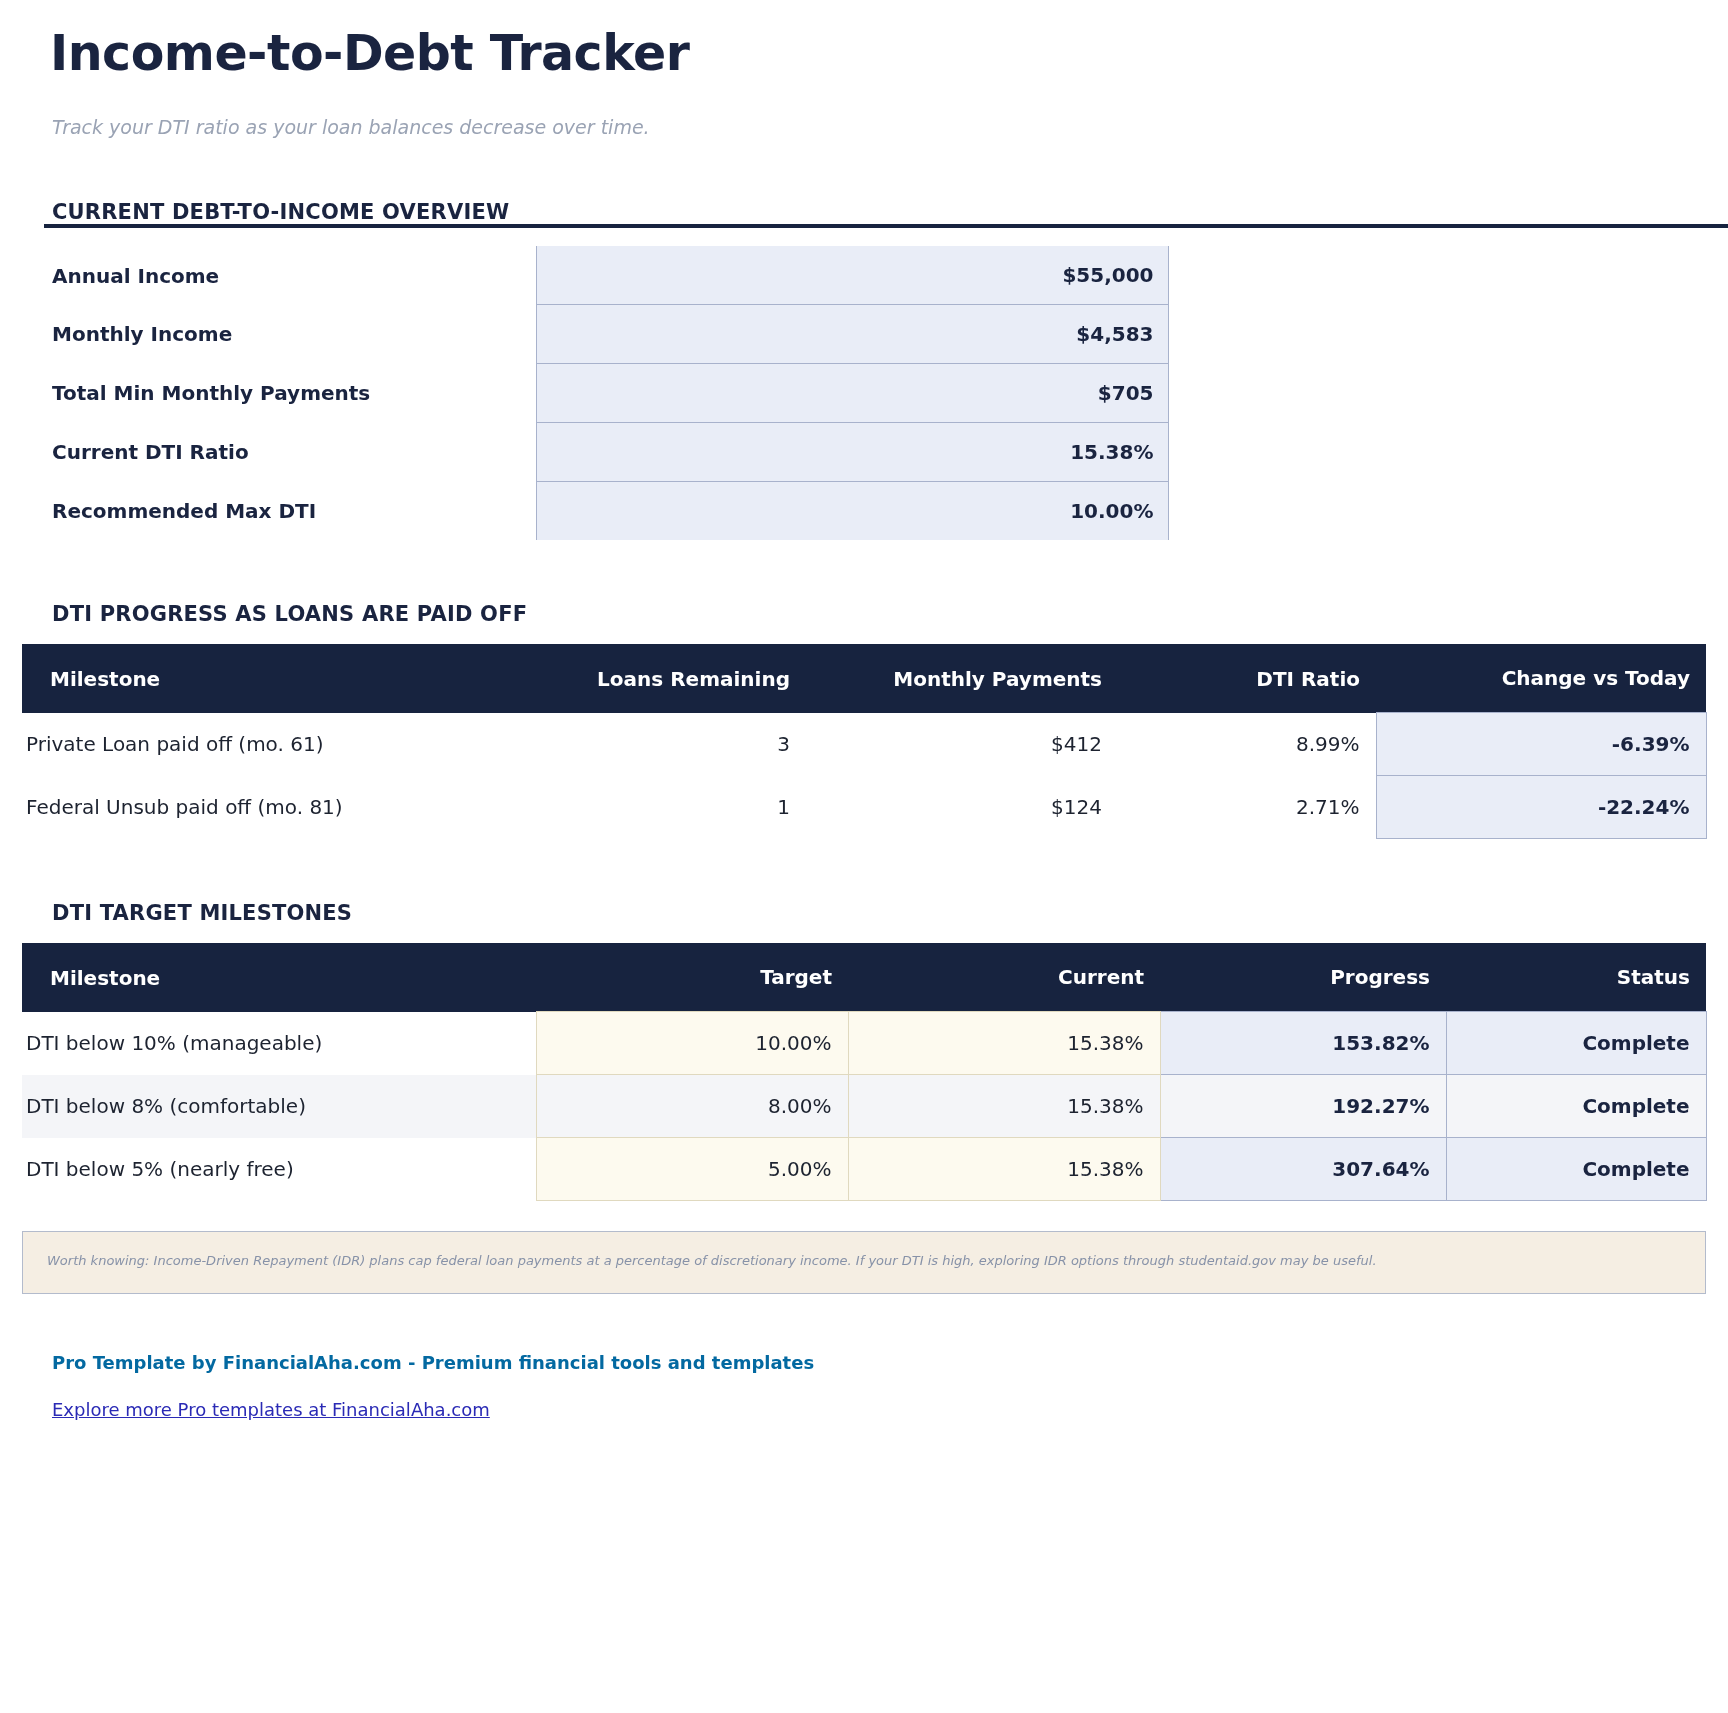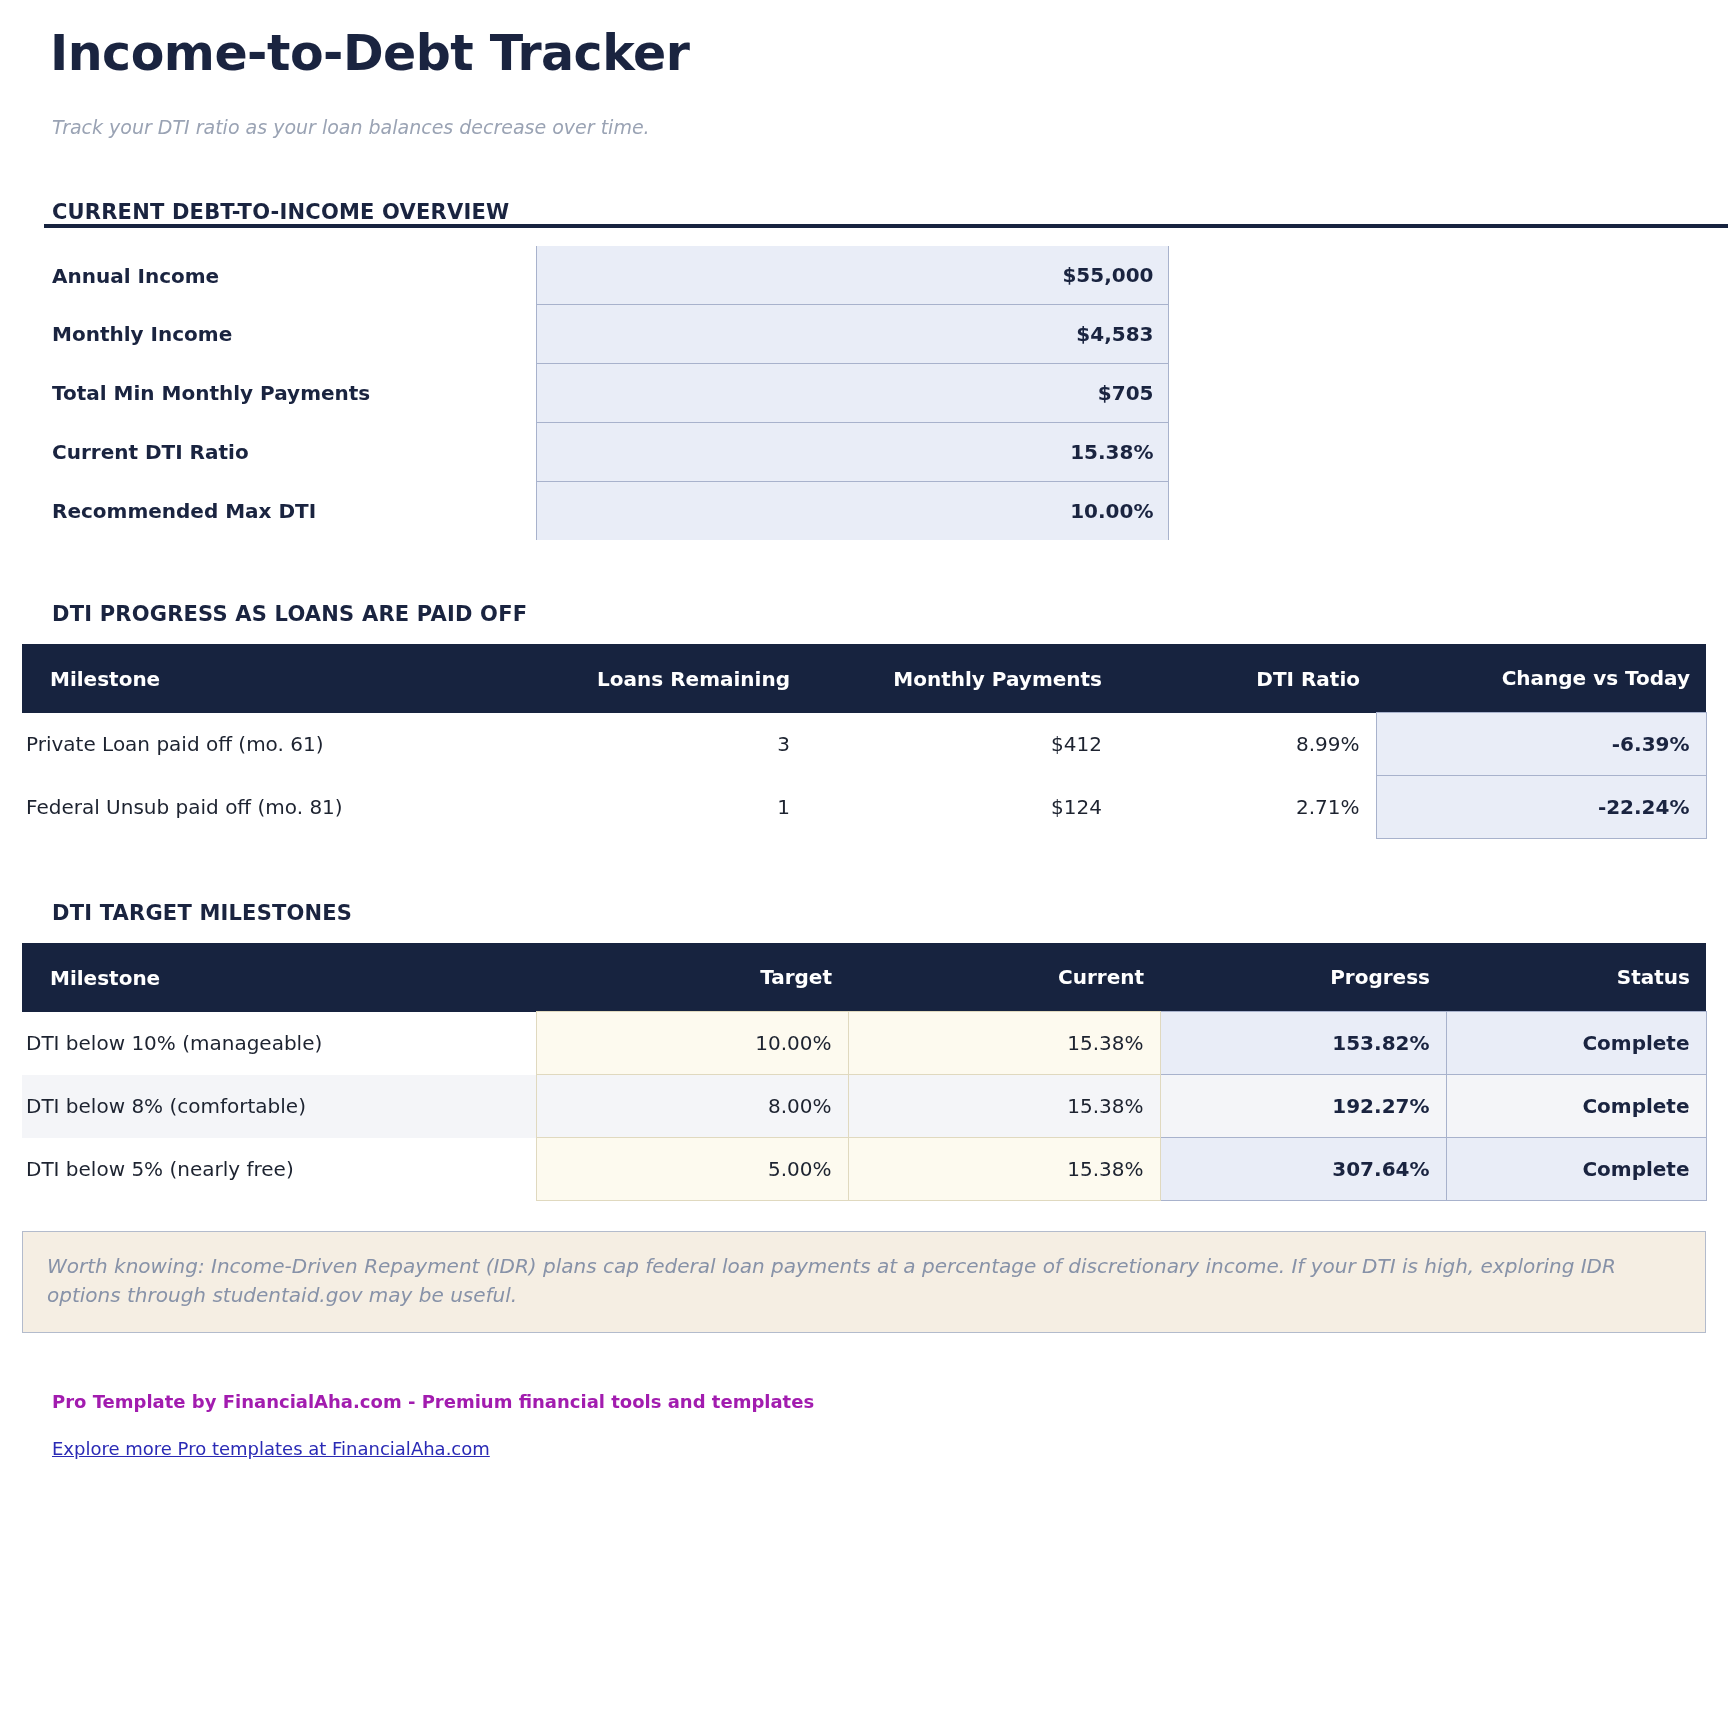--- a/index.html
+++ b/index.html
@@ -143,32 +143,32 @@
   .t-miles col.c3{width:286px;}
   .t-miles col.c4{width:260px;}
 
   
   .note{
     width:1684px;
     margin-top:30px;
     background:var(--note-bg);
     border:1px solid var(--note-border);
     padding:20px 24px 22px 24px;
-    font-size:20px;
+    font-size:13px;
     font-style:italic;
     color:var(--note-text);
     line-height:1.45;
   }
 
   
   .promo{
     margin:58px 0 0 30px;
     font-size:18px;
     font-weight:bold;
-    color:#a21caf;
+    color:#0369a1;
   }
   .footer-link{
     display:inline-block;
     margin:26px 0 0 30px;
     font-size:18px;
     color:var(--link);
     text-decoration:underline;
   }
 </style>
 </head>

